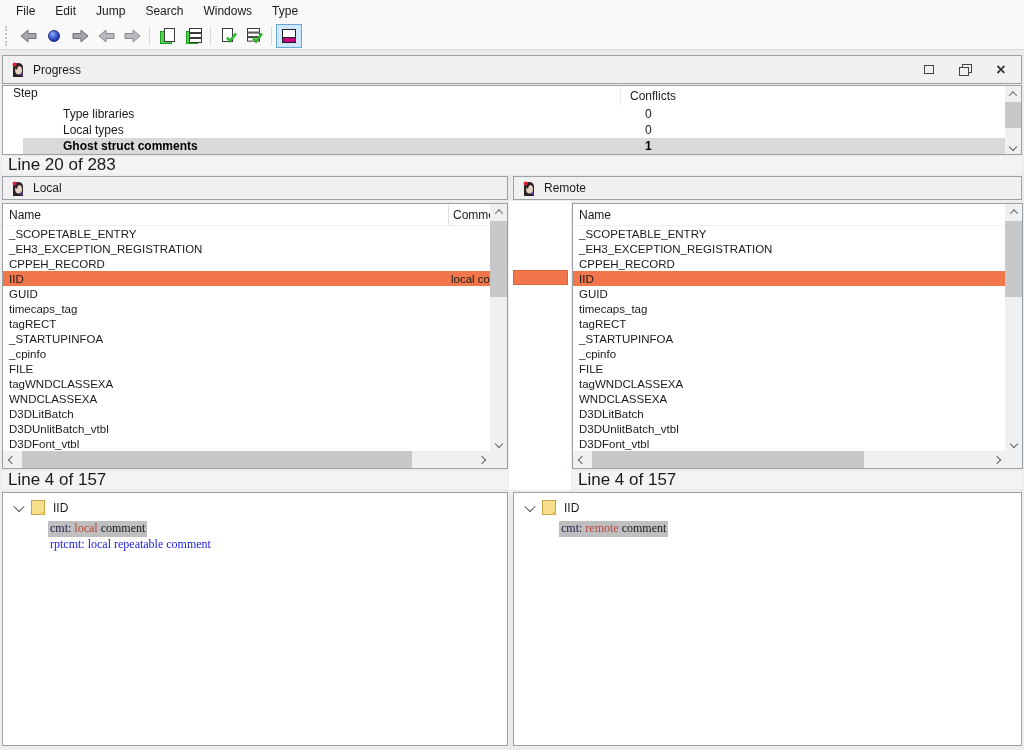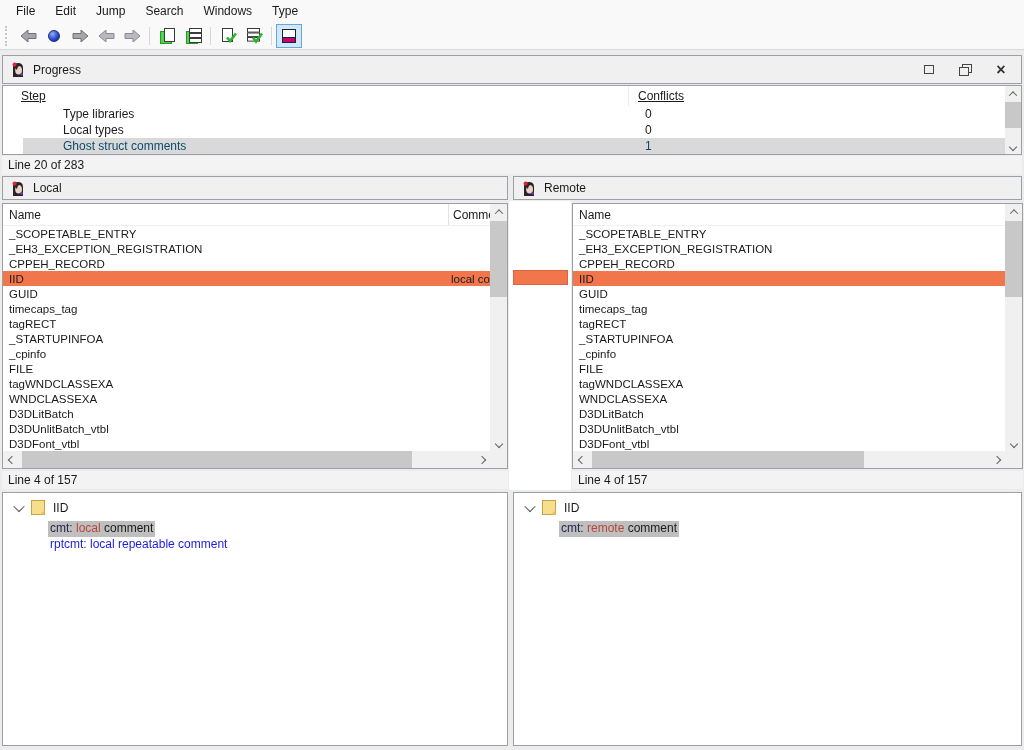--- a/index.html
+++ b/index.html
@@ -21,28 +21,28 @@
 .win-btns{margin-left:auto;display:flex;align-items:center;gap:22px;padding-right:6px;}
 .wbtn{display:flex;align-items:center;justify-content:center;width:14px;height:14px;}
 .ico-max{width:10px;height:9px;border:1px solid #444;}
 .ico-restore{position:relative;width:12px;height:11px;}
 .ico-restore::before{content:"";position:absolute;left:3px;top:0;width:8px;height:7px;border:1px solid #444;}
 .ico-restore::after{content:"";position:absolute;left:0;top:3px;width:8px;height:7px;border:1px solid #444;background:#f0f0f0;}
 .ico-close{font-size:16px;color:#333;line-height:1;font-weight:bold;}
 
 
 .steps-area{position:absolute;left:2px;top:85px;width:1020px;height:70px;border:1px solid #9aa0a6;background:#fff;font-size:12px;}
-.steps-header{position:absolute;left:12px;top:0;right:16px;height:20px;display:flex;align-items:center;text-decoration:underline;}
+.steps-header{position:absolute;left:4px;top:0;right:16px;height:20px;display:flex;align-items:flex-start;}
 .h-step{flex:0 0 613px;padding-left:6px;}
 .h-conflicts{flex:1;border-left:1px solid #ececec;padding-left:9px;height:100%;display:flex;align-items:center;}
 .steps-rows{position:absolute;left:0;top:20px;right:16px;margin-left:20px;}
 .step-row{height:16px;display:flex;align-items:center;}
 .step-row .step-label{flex:0 0 613px;padding-left:40px;white-space:nowrap;overflow:hidden;}
 .step-row .step-conflicts{padding-left:9px;}
-.step-row.sel{background:var(--row-gray);color:#0c4a6e;font-weight:normal;}
+.step-row.sel{background:var(--row-gray);color:#000000;font-weight:bold;}
 
 
 .vscroll{position:absolute;top:0;right:0;bottom:0;width:16px;background:#f0f0f0;display:flex;flex-direction:column;align-items:center;}
 .sb-btn{height:15px;width:100%;display:flex;align-items:center;justify-content:center;flex:0 0 auto;}
 .sb-thumb-v{background:#c8c8c8;width:100%;flex:0 0 auto;}
 .chev{width:6px;height:6px;border-right:1.5px solid #606060;border-bottom:1.5px solid #606060;display:inline-block;}
 .chev.up{transform:rotate(-135deg) translate(-1px,-1px);}
 .chev.down{transform:rotate(45deg);}
 .chev.left{transform:rotate(135deg);}
 .chev.right{transform:rotate(-45deg);}
@@ -58,31 +58,31 @@
 .t-name{flex:1;padding-left:6px;white-space:nowrap;overflow:hidden;}
 .t-comment{width:41px;white-space:nowrap;overflow:hidden;padding-left:2px;}
 .t-row.sel{background:var(--selection-orange);}
 .list-vscroll{grid-area:1/2;background:#f0f0f0;display:flex;flex-direction:column;align-items:center;}
 .list-hscroll{grid-area:2/1;background:#f0f0f0;display:flex;align-items:center;}
 .hsb-btn{width:17px;height:100%;display:flex;align-items:center;justify-content:center;flex:0 0 auto;}
 .sb-thumb-h{background:#c8c8c8;height:100%;flex:0 0 auto;}
 .list-corner{grid-area:2/2;background:#f0f0f0;}
 
 
-.statusbar{position:absolute;height:18px;display:flex;align-items:center;padding-left:6px;font-size:12px;background:#f3f3f3;}
+.statusbar{position:absolute;height:18px;display:flex;align-items:center;padding-left:6px;font-size:17px;background:#f3f3f3;}
 
 
 .marker-strip{position:absolute;left:509px;top:201px;width:62px;height:289px;background:#fff;}
 .conflict-marker{position:absolute;left:4px;top:69px;width:55px;height:15px;background:var(--selection-orange);border:1px solid #d8663e;}
 
 
 .detail{position:absolute;border:1px solid #9aa0a6;background:#fff;}
 .tree-node{display:flex;align-items:center;gap:8px;padding:7px 0 3px 12px;font-size:12px;}
 .expander{width:8px;height:8px;border-right:1.6px solid #555;border-bottom:1.6px solid #555;transform:rotate(45deg) translate(-1px,-1px);display:inline-block;}
-.code-lines{padding:3px 0 0 45px;font-family:Liberation Sans, sans-serif;font-size:12px;}
+.code-lines{padding:3px 0 0 45px;font-family:Liberation Serif, serif;font-size:12px;}
 .code-line{height:15.5px;line-height:15.5px;white-space:pre;width:max-content;padding:0 2px;}
 .code-line.hl{background:var(--comment-highlight);}
 .c-navy{color:var(--navy);}
 .c-red{color:var(--red);}
 .c-black{color:var(--black);}
 .c-blue{color:var(--blue);}
 </style>
 </head>
 <body>
 

